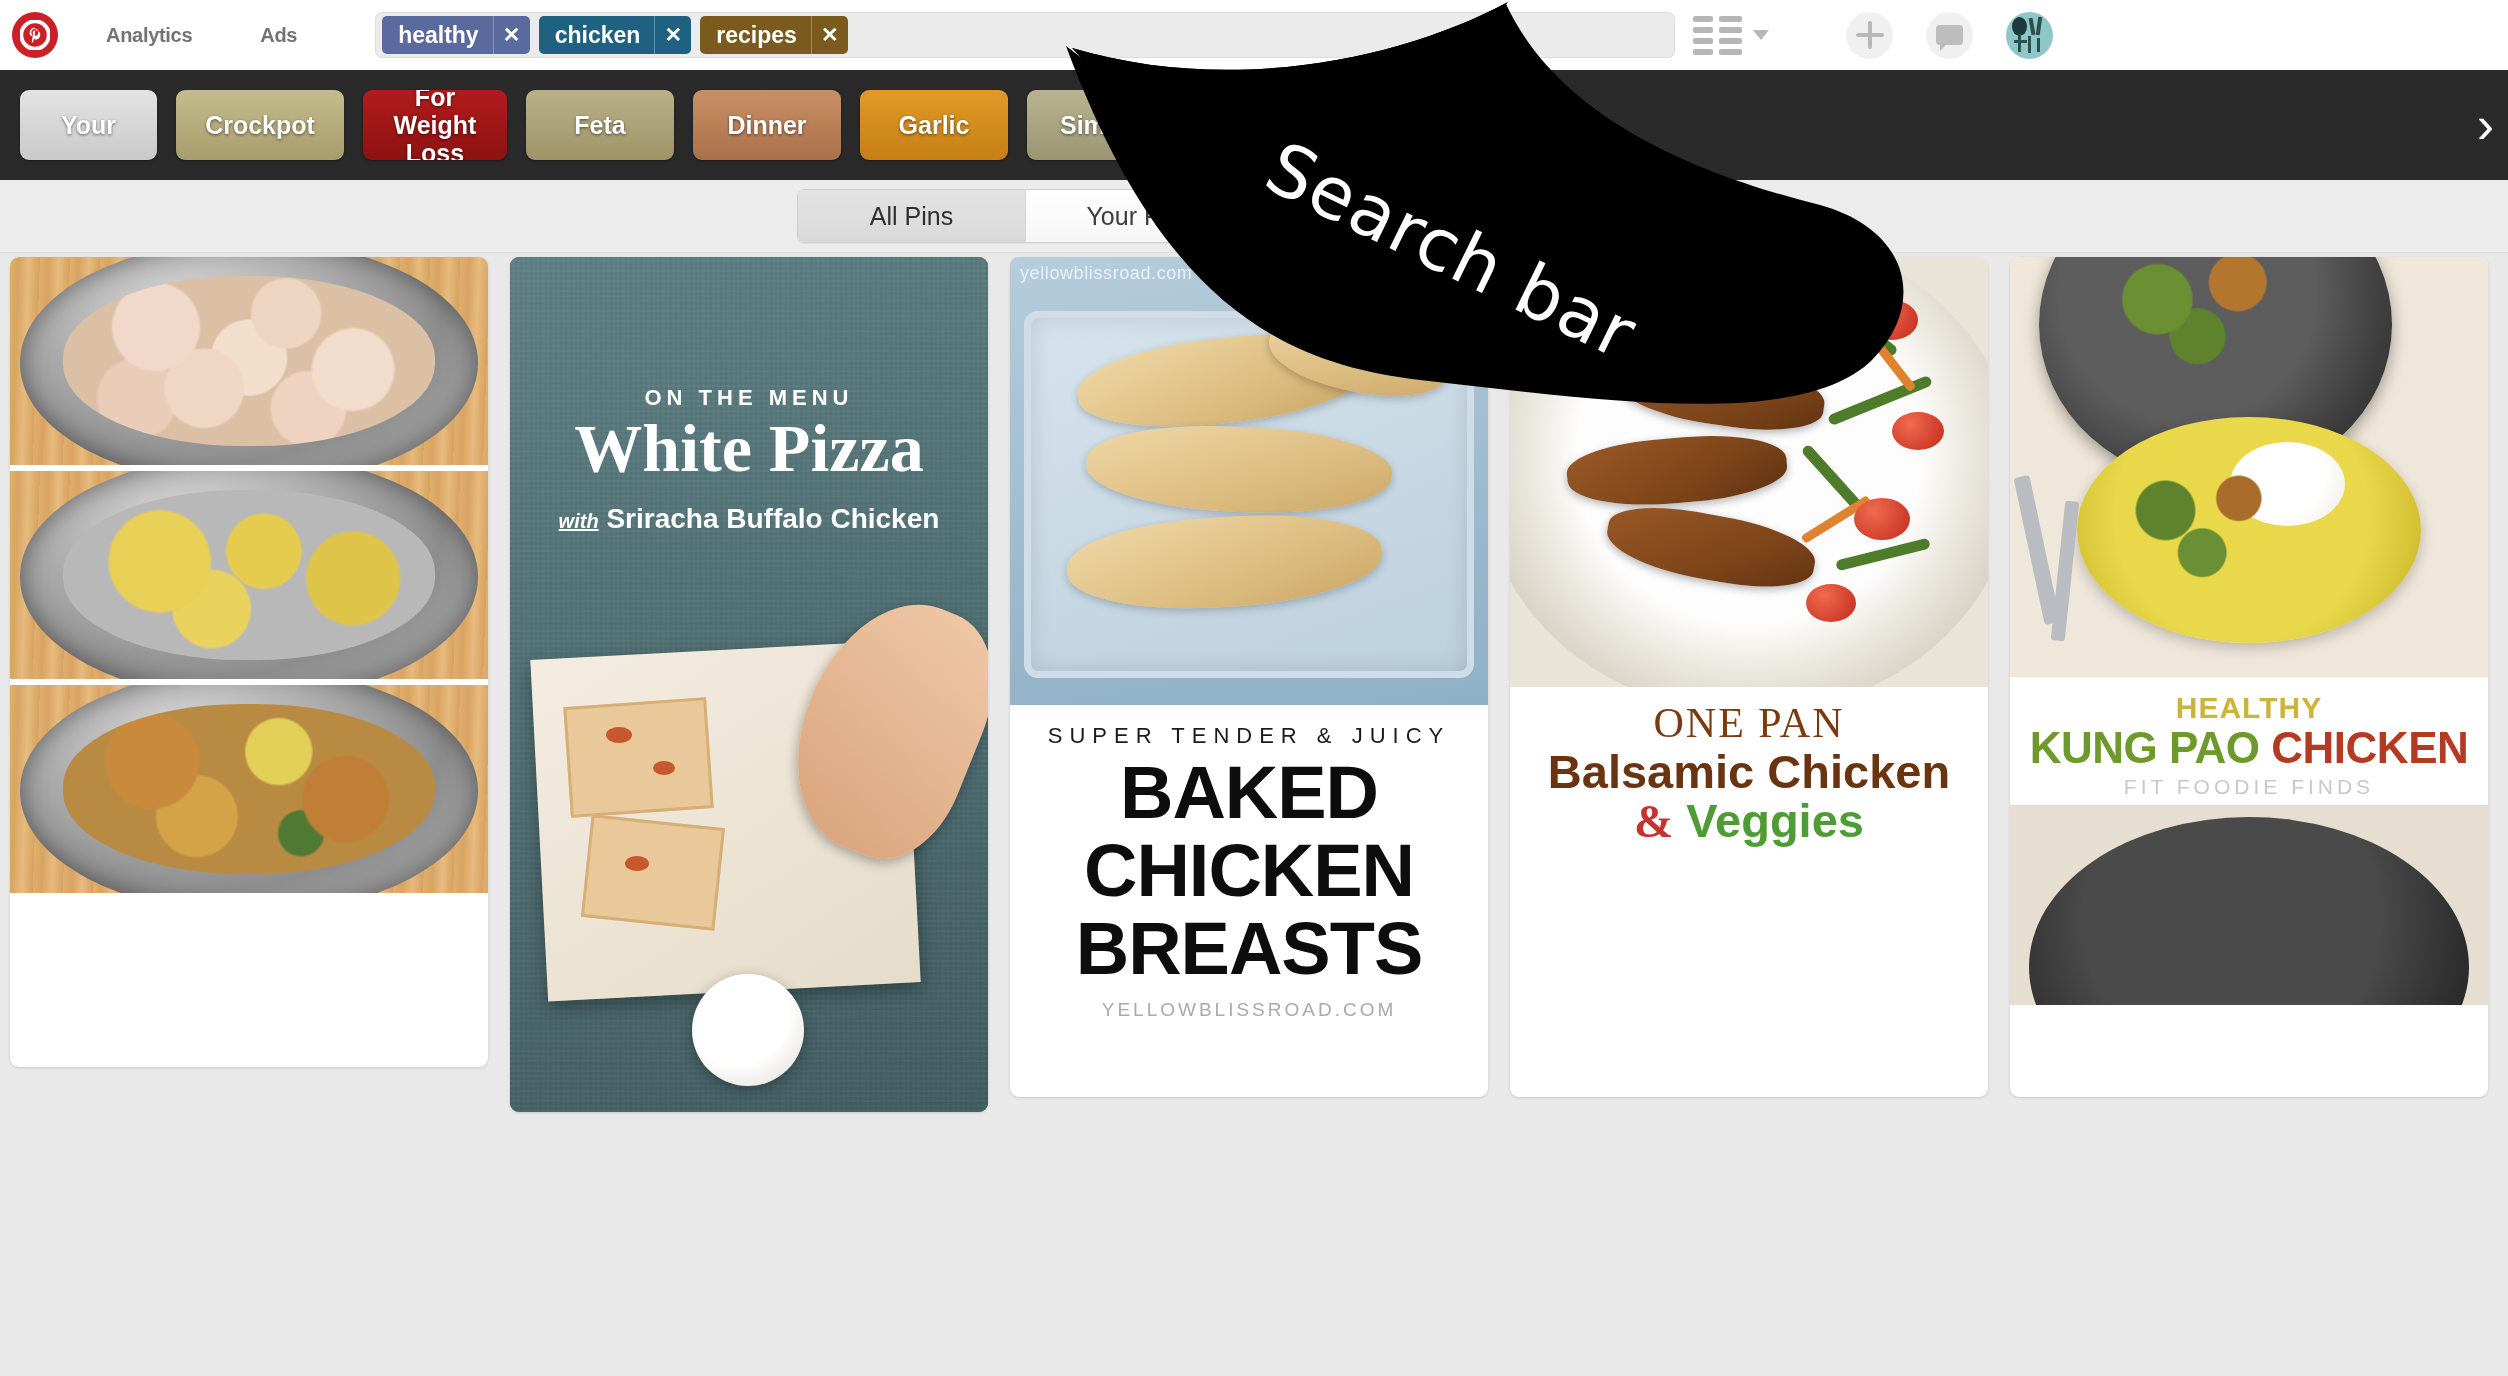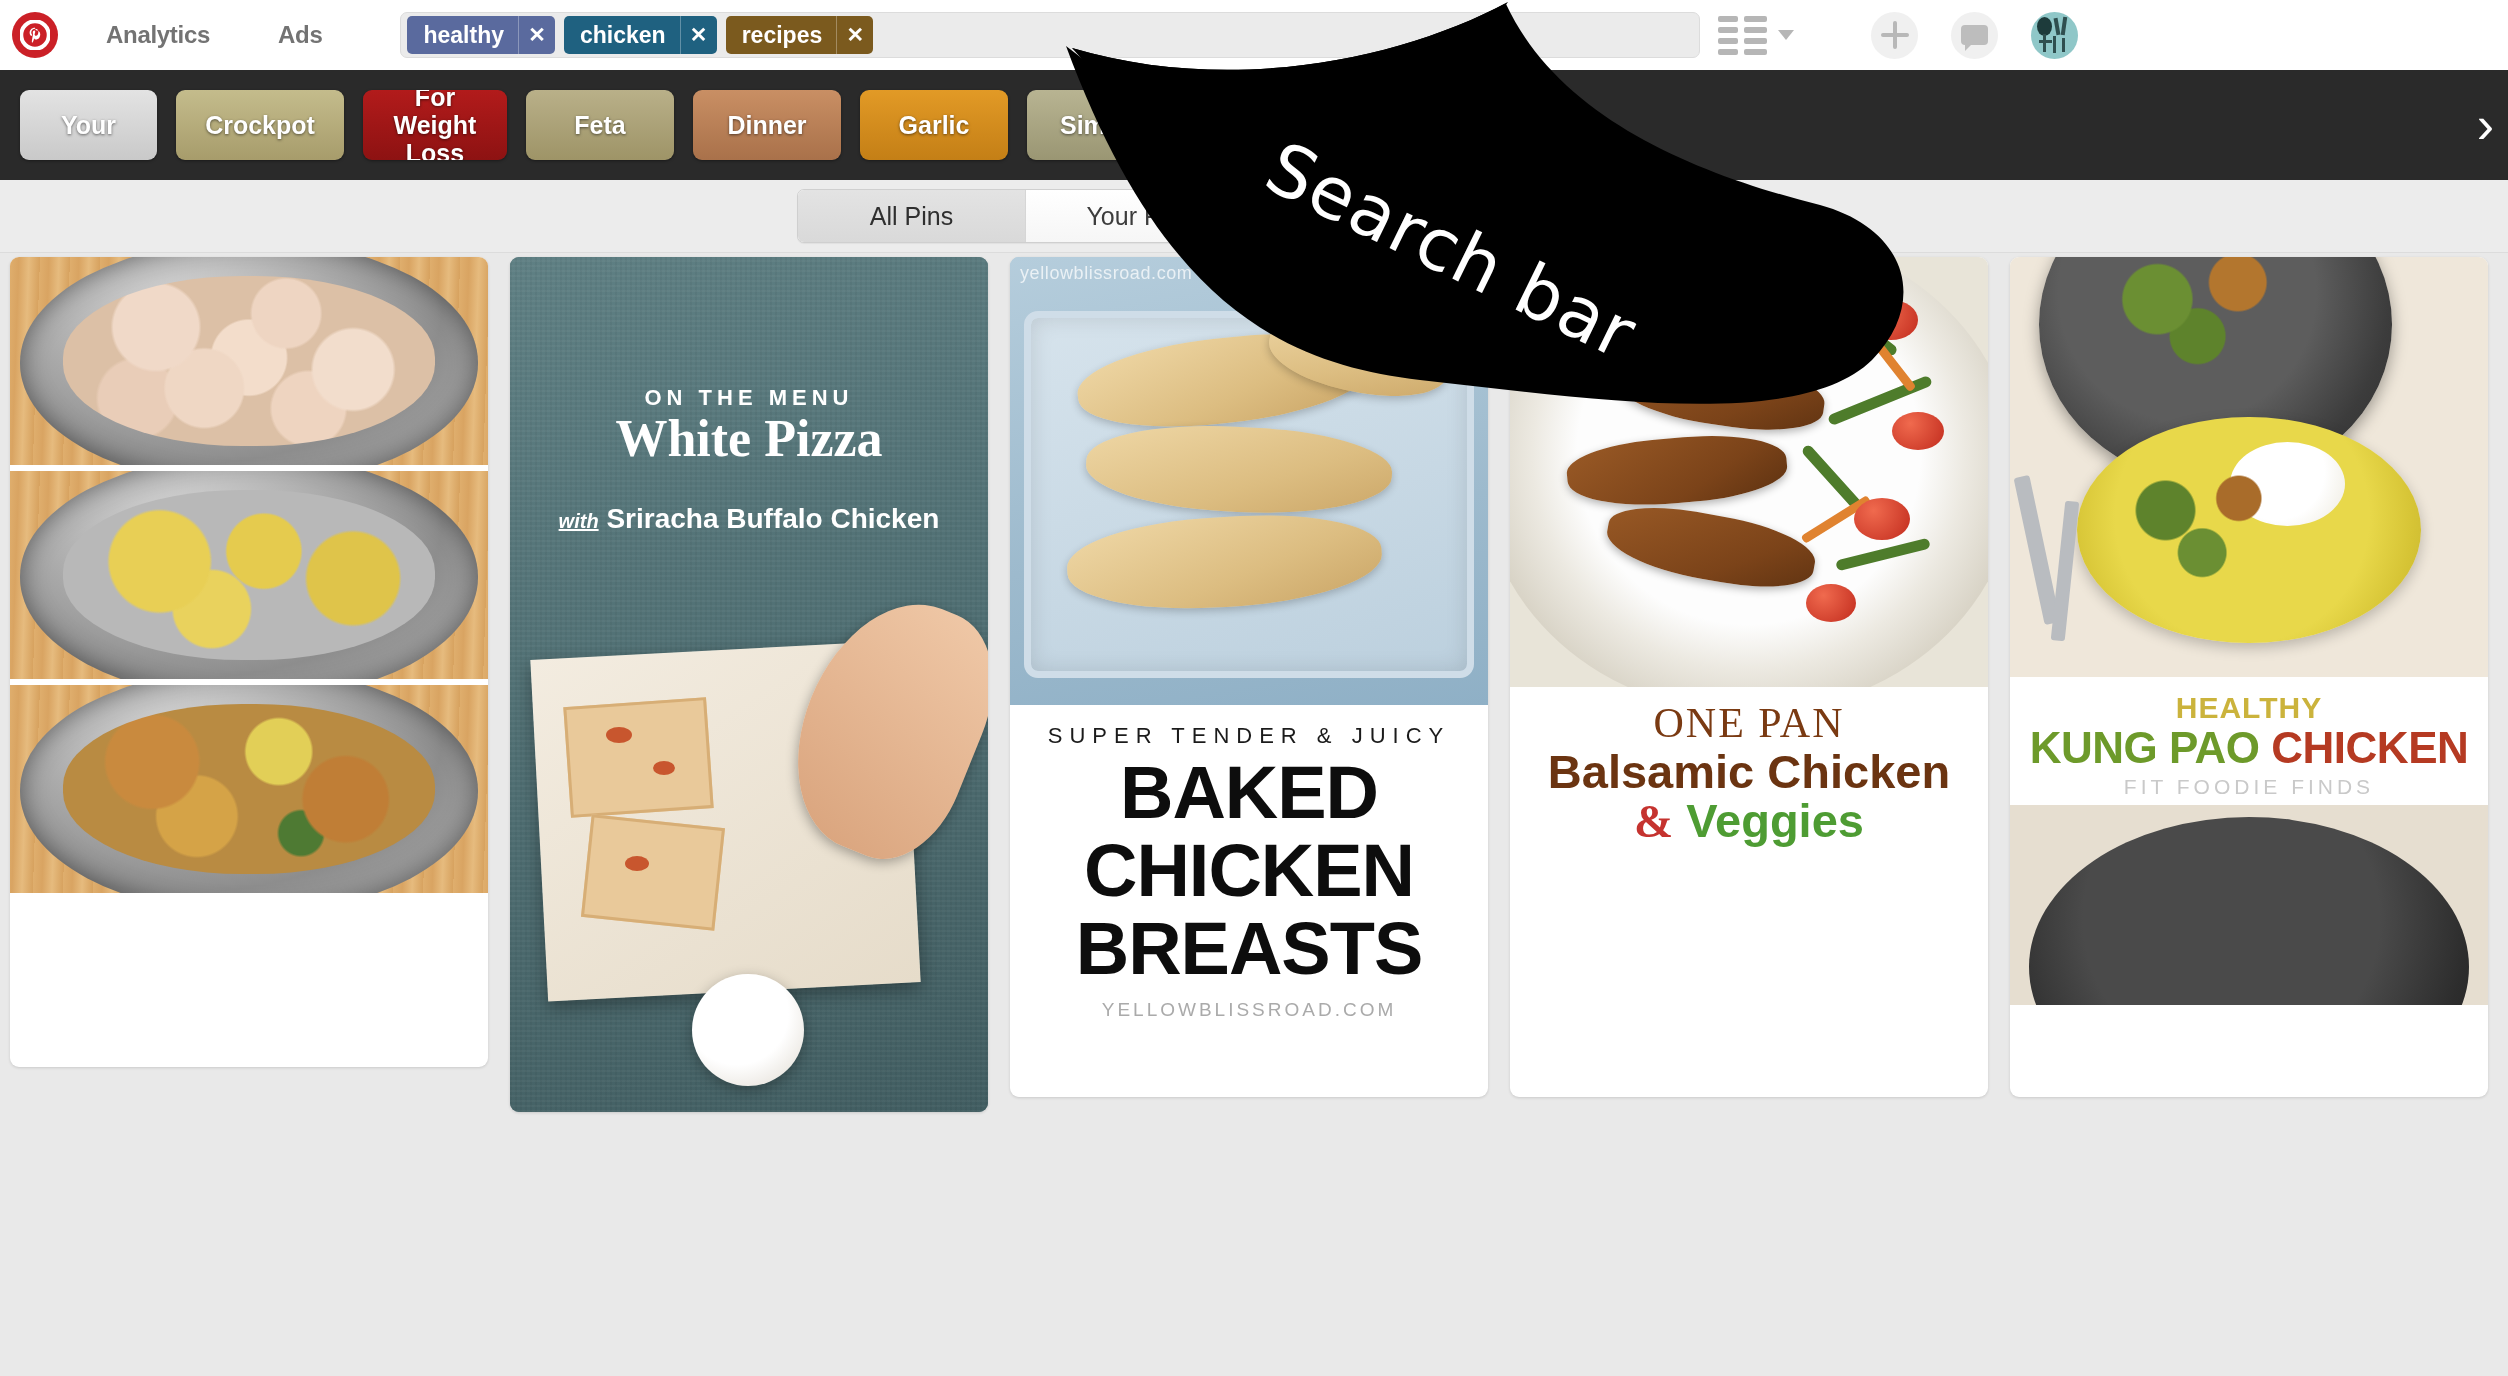--- a/index.html
+++ b/index.html
@@ -23,21 +23,21 @@
     width: 46px; height: 46px; margin-left: 12px;
     border-radius: 50%;
     background: #cb2027;
     display: flex; align-items: center; justify-content: center;
     position: relative;
     flex: 0 0 auto;
   }
   .pin-logo svg { display:block; }
 
   .nav-link {
-    font-size: 24px; color: #737373; font-weight: 600;
+    font-size: 20px; color: #737373; font-weight: 600;
     margin-left: 48px; white-space: nowrap;
     letter-spacing: -0.3px;
   }
   .nav-link.ads { margin-left: 68px; }
 
   .searchbar {
     margin-left: 78px;
     flex: 1 1 auto;
     height: 46px;
     background: #ebebeb;
@@ -249,21 +249,21 @@
 
   
   .pizza-card { height: 100%; position: relative; background: #5c7b7e; }
   .pizza-card .linen { position: absolute; inset: 0;
     background:
       repeating-linear-gradient(0deg, rgba(255,255,255,0.035) 0 2px, transparent 2px 5px),
       repeating-linear-gradient(90deg, rgba(0,0,0,0.04) 0 2px, transparent 2px 5px),
       linear-gradient(160deg,#5f8084 0%,#4e6d71 55%,#415d61 100%); }
   .pz-txt { position: absolute; left: 0; right: 0; text-align: center; color: #fff; z-index:3;}
   .pz-kicker { top: 128px; font-size: 22px; letter-spacing: 5px; font-weight: 600; }
-  .pz-title { top: 152px; font-size: 52px; font-weight: 700; font-family: "Liberation Serif", serif; }
+  .pz-title { top: 152px; font-size: 68px; font-weight: 700; font-family: "Liberation Serif", serif; }
   .pz-sub1 { top: 215px; font-size: 28px; font-weight: 700; margin-top: 31px; }
   .pz-sub2 { top: 255px; font-size: 28px; font-weight: 700; }
   .pz-small { font-size: 20px; font-style: italic; text-decoration: underline; font-weight: 600;}
   .pizza-board {
     position: absolute; left: 6%; top: 46%; width: 78%; height: 40%;
     background: linear-gradient(150deg,#f3ece0,#e6dcca);
     transform: rotate(-3deg);
     box-shadow: 0 6px 18px rgba(0,0,0,0.35);
   }
   .pizza-slice {

